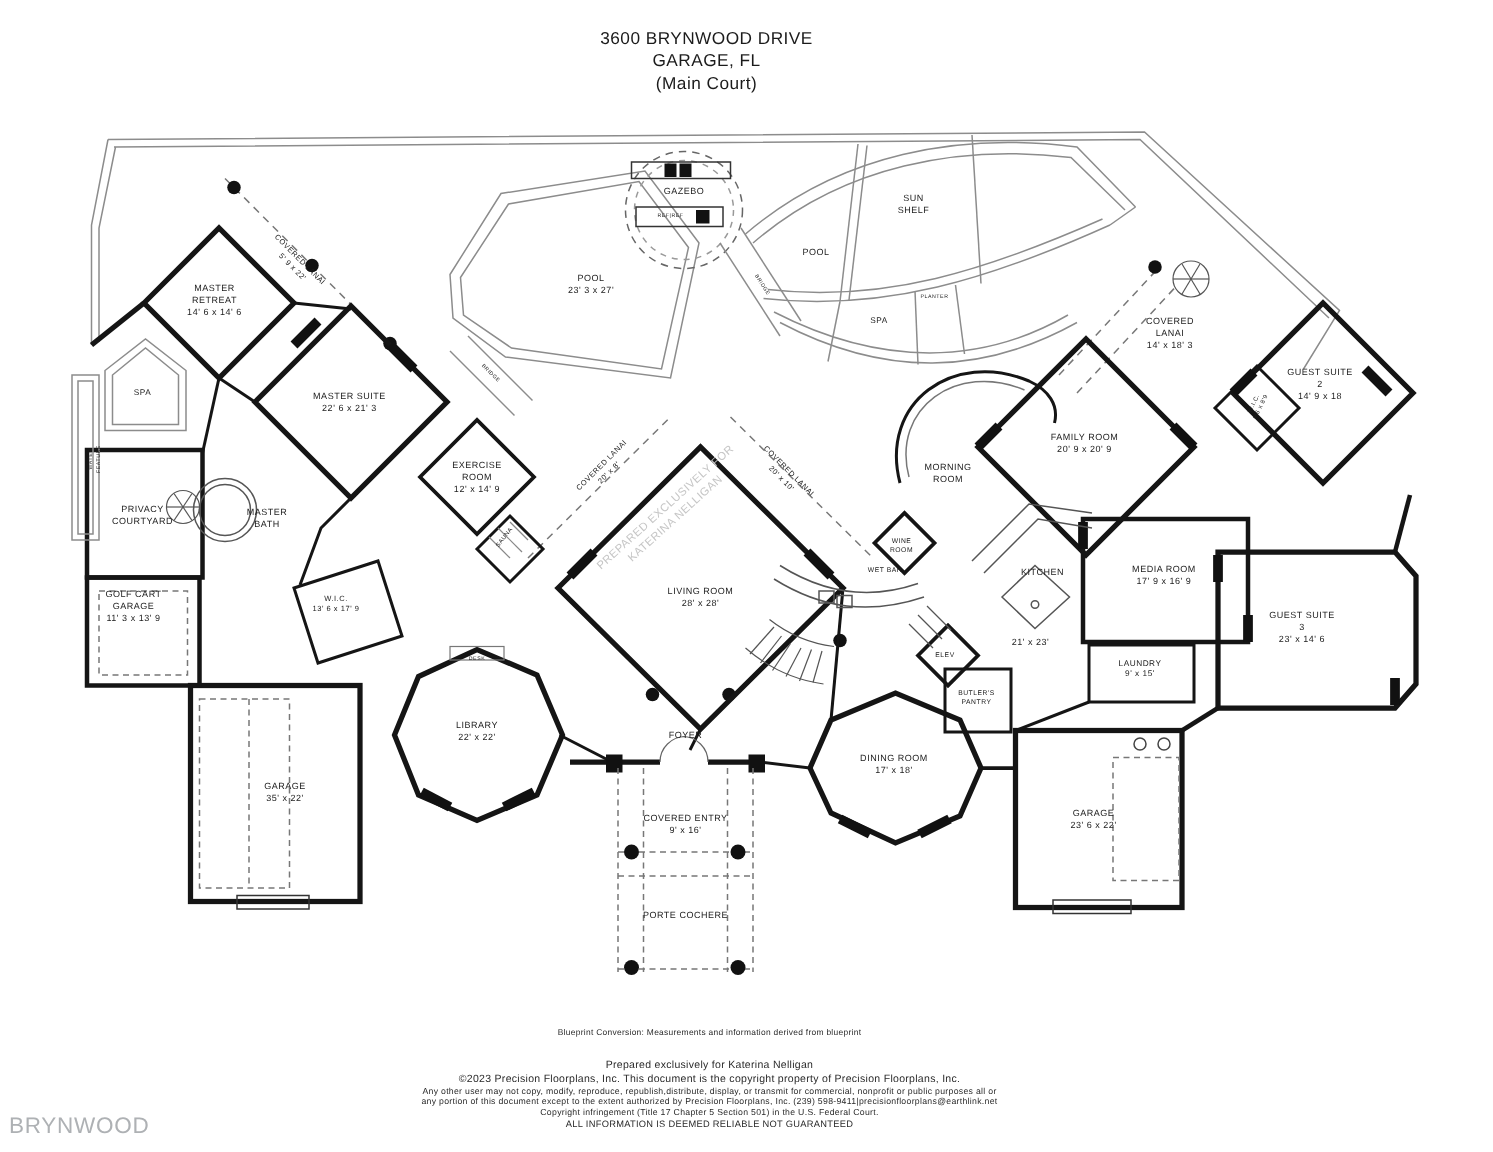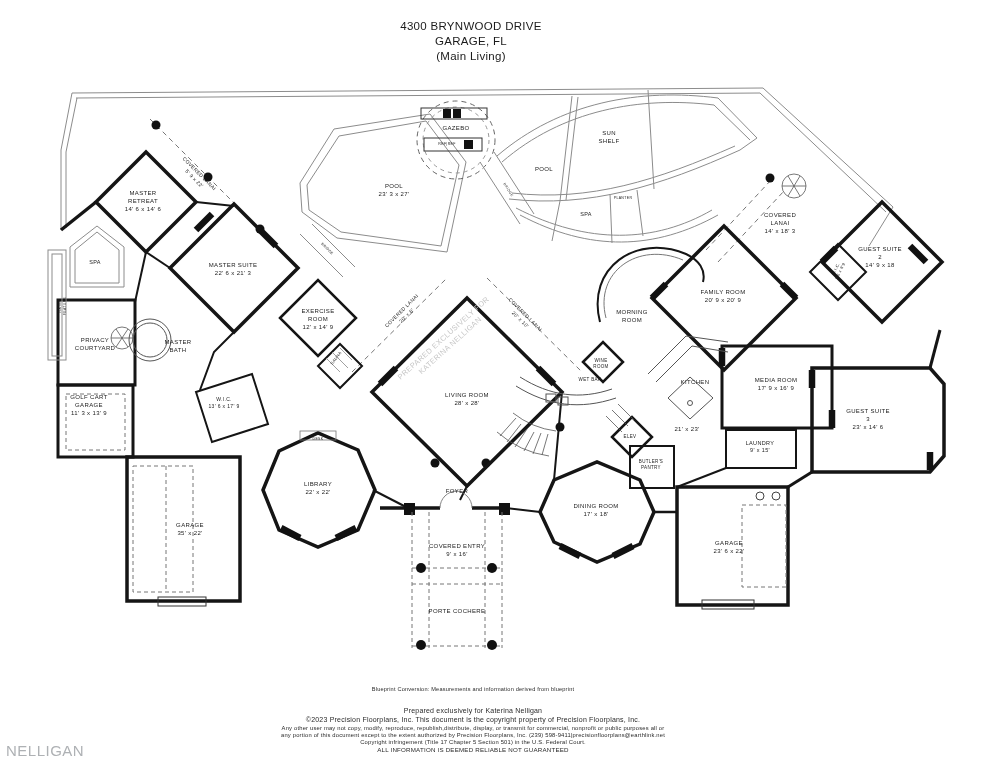--- a/index.html
+++ b/index.html
@@ -251,23 +251,23 @@
     </g>
     <g stroke="#666" stroke-width="0.8" fill="none">
       <path d="M440,508 A17,17 0 0 1 457,491"></path>
       <path d="M472,508 A17,17 0 0 0 455,491"></path>
     </g>
 
     <rect x="300" y="431" width="36" height="9" fill="none" stroke="#777" stroke-width="0.8"></rect>
   </svg>
 
   <div class="title-block">
-    <div>4300 BRYNWOOD DRIVE</div>
+    <div>3600 BRYNWOOD DRIVE</div>
     <div>GARAGE, FL</div>
-    <div>(Main Living)</div>
+    <div>(Main Court)</div>
   </div>
 
   <div>
       <div class="plan-label" style="left: 456px; top: 129px; font-size: 6px; transform: translate(-50%, -50%);">
         <div>GAZEBO</div>
       </div>
       <div class="plan-label" style="left: 447px; top: 144px; font-size: 3.5px; transform: translate(-50%, -50%);">
         <div>REF|REF</div>
       </div>
       <div class="plan-label" style="left: 394px; top: 191px; font-size: 6px; transform: translate(-50%, -50%);">
@@ -441,14 +441,14 @@
     </div>
 
   <div class="footer-line f-note">Blueprint Conversion: Measurements and information derived from blueprint</div>
   <div class="footer-line f1">Prepared exclusively for Katerina Nelligan</div>
   <div class="footer-line f2">©2023 Precision Floorplans, Inc.  This document is the copyright property of Precision Floorplans, Inc.</div>
   <div class="footer-line f3">Any other user may not copy, modify, reproduce, republish,distribute, display, or transmit for commercial, nonprofit or public purposes all or</div>
   <div class="footer-line f4">any portion of this document except to the extent authorized by Precision Floorplans, Inc. (239) 598-9411|precisionfloorplans@earthlink.net</div>
   <div class="footer-line f5">Copyright infringement (Title 17 Chapter 5 Section 501) in the U.S. Federal Court.</div>
   <div class="footer-line f6">ALL INFORMATION IS DEEMED RELIABLE NOT GUARANTEED</div>
 
-  <div class="mls-watermark">NELLIGAN</div>
+  <div class="mls-watermark">BRYNWOOD</div>
 </div>
 
 </body></html>

